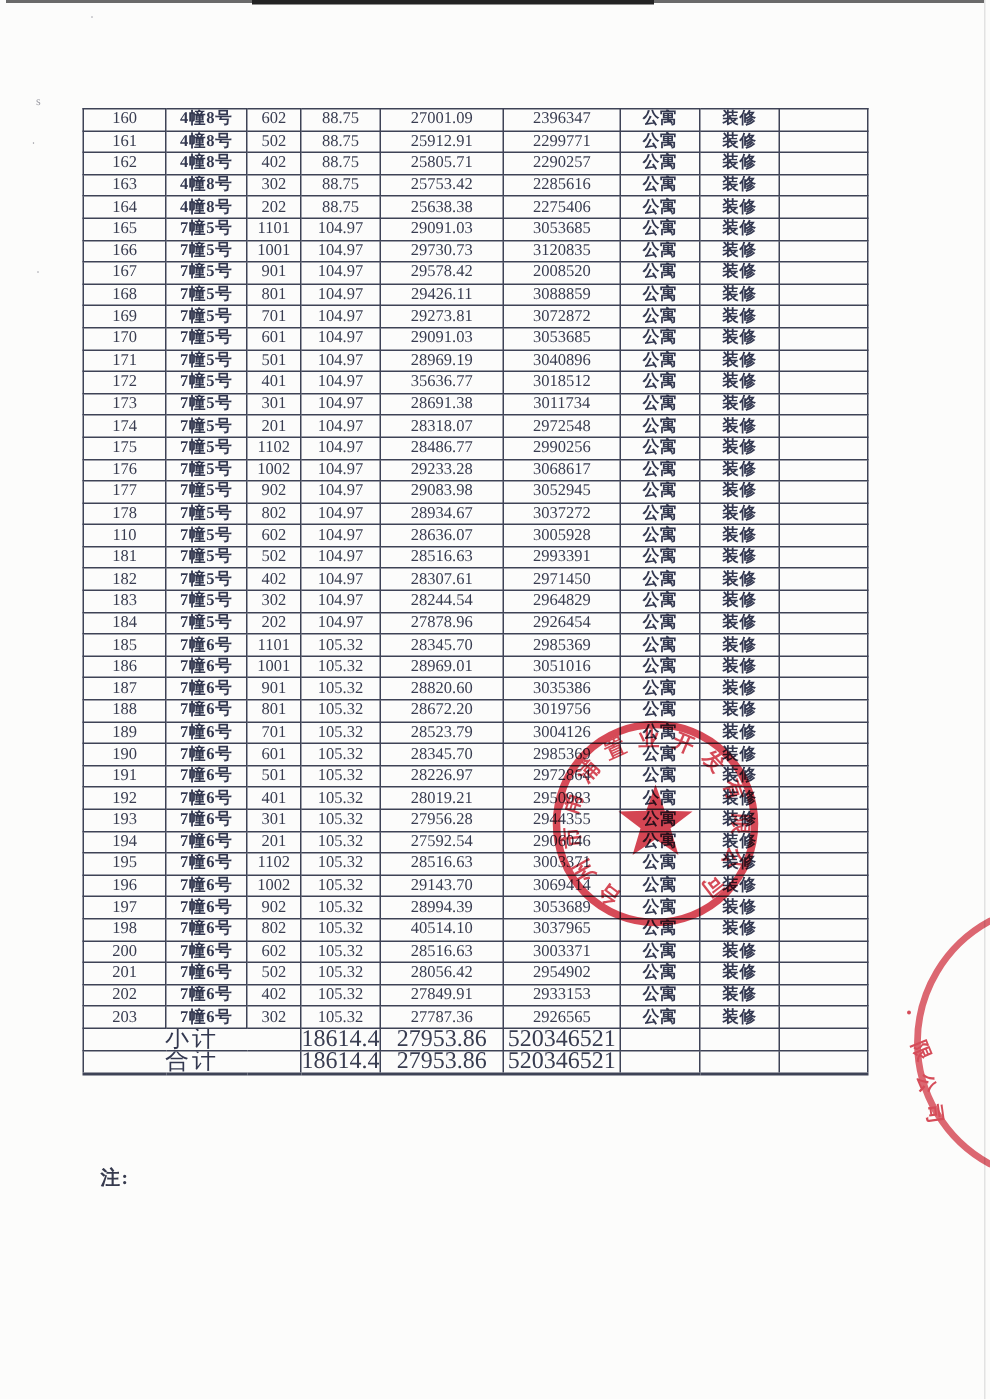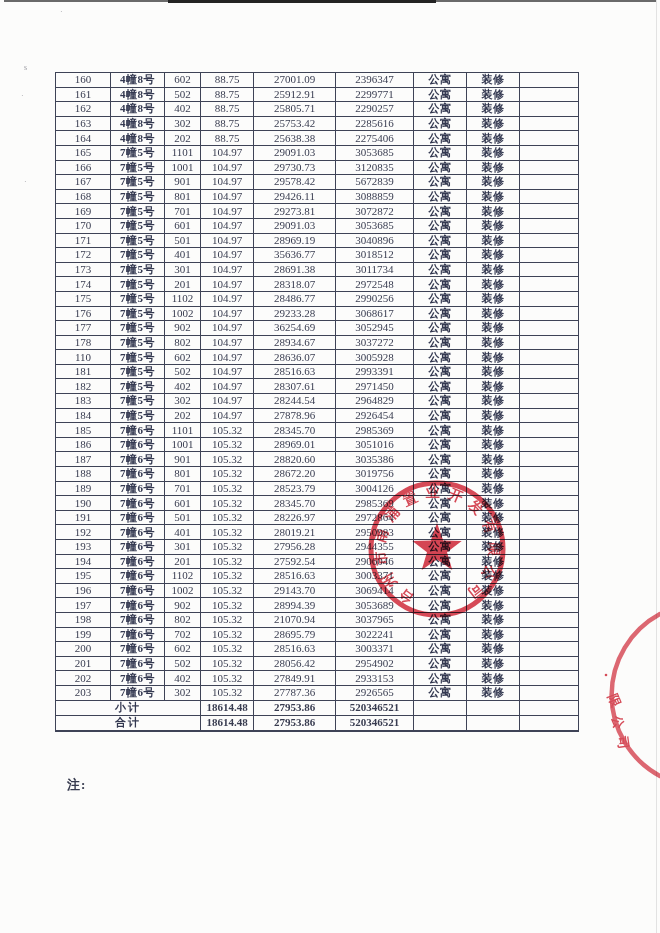--- a/index.html
+++ b/index.html
@@ -34,21 +34,21 @@
     padding:0;
     text-align:center;
     vertical-align:middle;
     font-size:11px;
     line-height:13px;
     white-space:nowrap;
     overflow:hidden;
   }
   .price-table td.cjk{font-size:11px;letter-spacing:0.5px;font-weight:600;color:#333850;}
   .price-table td.num{font-size:11px;}
-  .price-table tr.summary td{height:14px;font-weight:700;font-size:11px;}
+  .price-table tr.summary td{height:14px;font-weight:400;font-size:16px;}
   .price-table tr.summary td.label-cell{letter-spacing:2px;}
   .price-table tr.grand td{border-bottom:2.2px solid #3e4356;}
 
   
   .note{
     position:absolute;left:67px;top:776px;
     font-size:13px;font-weight:700;color:#363a4e;letter-spacing:1px;
   }
 
   
@@ -164,21 +164,21 @@
           <td class="cjk">公寓</td>
           <td class="cjk">装修</td>
           <td></td>
         </tr>
         <tr>
           <td class="num">167</td>
           <td class="cjk">7幢5号</td>
           <td class="num">901</td>
           <td class="num">104.97</td>
           <td class="num">29578.42</td>
-          <td class="num">5672839</td>
+          <td class="num">2008520</td>
           <td class="cjk">公寓</td>
           <td class="cjk">装修</td>
           <td></td>
         </tr>
         <tr>
           <td class="num">168</td>
           <td class="cjk">7幢5号</td>
           <td class="num">801</td>
           <td class="num">104.97</td>
           <td class="num">29426.11</td>
@@ -273,21 +273,21 @@
           <td class="num">3068617</td>
           <td class="cjk">公寓</td>
           <td class="cjk">装修</td>
           <td></td>
         </tr>
         <tr>
           <td class="num">177</td>
           <td class="cjk">7幢5号</td>
           <td class="num">902</td>
           <td class="num">104.97</td>
-          <td class="num">36254.69</td>
+          <td class="num">29083.98</td>
           <td class="num">3052945</td>
           <td class="cjk">公寓</td>
           <td class="cjk">装修</td>
           <td></td>
         </tr>
         <tr>
           <td class="num">178</td>
           <td class="cjk">7幢5号</td>
           <td class="num">802</td>
           <td class="num">104.97</td>
@@ -493,33 +493,22 @@
           <td class="num">3053689</td>
           <td class="cjk">公寓</td>
           <td class="cjk">装修</td>
           <td></td>
         </tr>
         <tr>
           <td class="num">198</td>
           <td class="cjk">7幢6号</td>
           <td class="num">802</td>
           <td class="num">105.32</td>
-          <td class="num">21070.94</td>
+          <td class="num">40514.10</td>
           <td class="num">3037965</td>
-          <td class="cjk">公寓</td>
-          <td class="cjk">装修</td>
-          <td></td>
-        </tr>
-        <tr>
-          <td class="num">199</td>
-          <td class="cjk">7幢6号</td>
-          <td class="num">702</td>
-          <td class="num">105.32</td>
-          <td class="num">28695.79</td>
-          <td class="num">3022241</td>
           <td class="cjk">公寓</td>
           <td class="cjk">装修</td>
           <td></td>
         </tr>
         <tr>
           <td class="num">200</td>
           <td class="cjk">7幢6号</td>
           <td class="num">602</td>
           <td class="num">105.32</td>
           <td class="num">28516.63</td>

